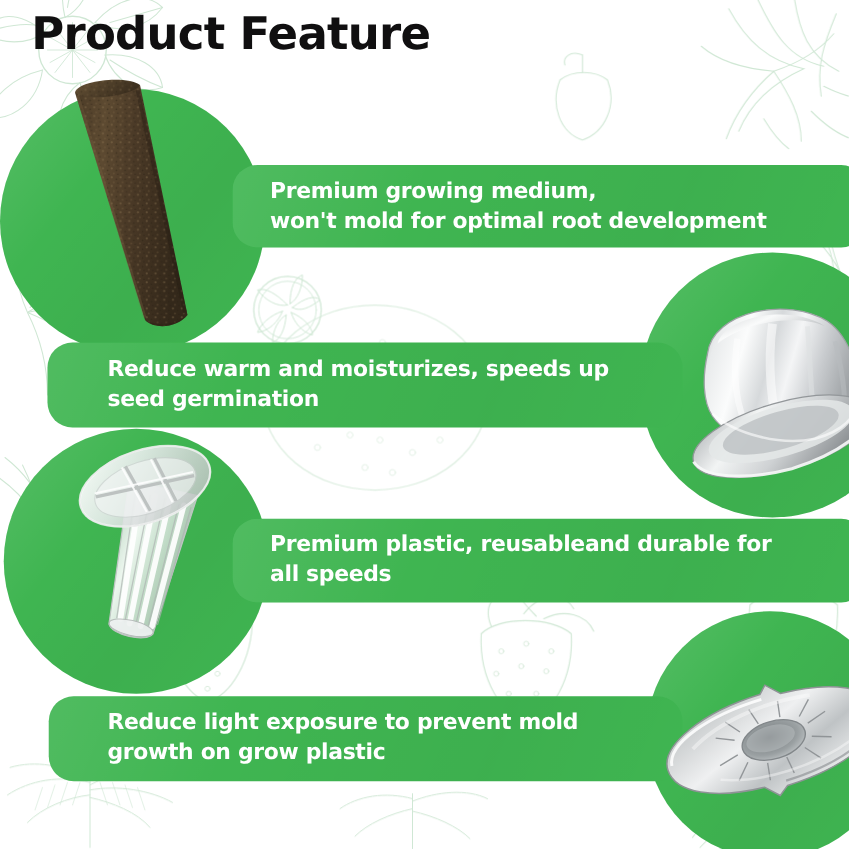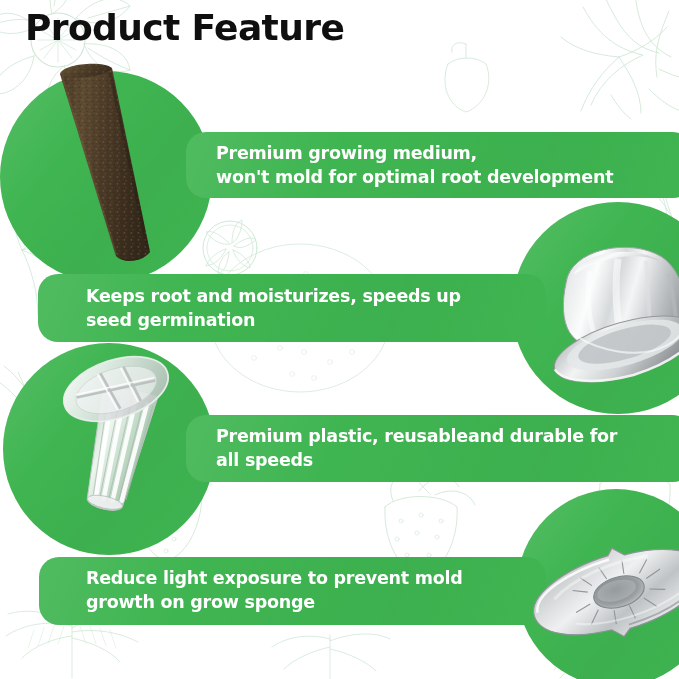--- a/index.html
+++ b/index.html
@@ -373,21 +373,21 @@
       </svg>
     </div>
   </div>
 
   <div class="row row-2">
 
     <div class="circle" style="left:486px; top:-13px; width:212px; height:212px;"></div>
 
     <div class="pill" style="left:12px; top:59px; width:508px; height:68px;"></div>
 
-    <div class="pill-text" style="left:60px; top:69px; width:450px;">Keeps root and moisturizes,  speeds up
+    <div class="pill-text" style="left:60px; top:69px; width:450px;">Reduce warm and moisturizes,  speeds up
 seed germination</div>
 
     <div class="art" style="left:500px; top:20px;">
       <svg width="190" height="160" viewBox="0 0 190 160">
         <defs>
           <linearGradient id="domeG" x1="0" y1="0" x2="1" y2="0.25">
             <stop offset="0%" stop-color="#b9bcbe"></stop>
             <stop offset="12%" stop-color="#e9ebec"></stop>
             <stop offset="30%" stop-color="#fbfcfc"></stop>
             <stop offset="48%" stop-color="#d6d9db"></stop>
@@ -499,21 +499,21 @@
     </div>
   </div>
 
   <div class="row row-4">
 
     <div class="circle" style="left:491px; top:-1px; width:198px; height:198px;"></div>
 
     <div class="pill" style="left:13px; top:67px; width:507px; height:68px;"></div>
 
     <div class="pill-text" style="left:60px; top:76px; width:450px;">Reduce light exposure to prevent mold
-growth on grow sponge</div>
+growth on grow plastic</div>
 
     <div class="art" style="left:498px; top:42px;">
       <svg width="190" height="120" viewBox="0 0 190 120">
         <defs>
           <linearGradient id="discG" x1="0" y1="0" x2="0.85" y2="1">
             <stop offset="0%" stop-color="#f3f4f4"></stop>
             <stop offset="22%" stop-color="#cfd2d3"></stop>
             <stop offset="45%" stop-color="#eff0f1"></stop>
             <stop offset="68%" stop-color="#bfc3c5"></stop>
             <stop offset="88%" stop-color="#e4e6e7"></stop>

